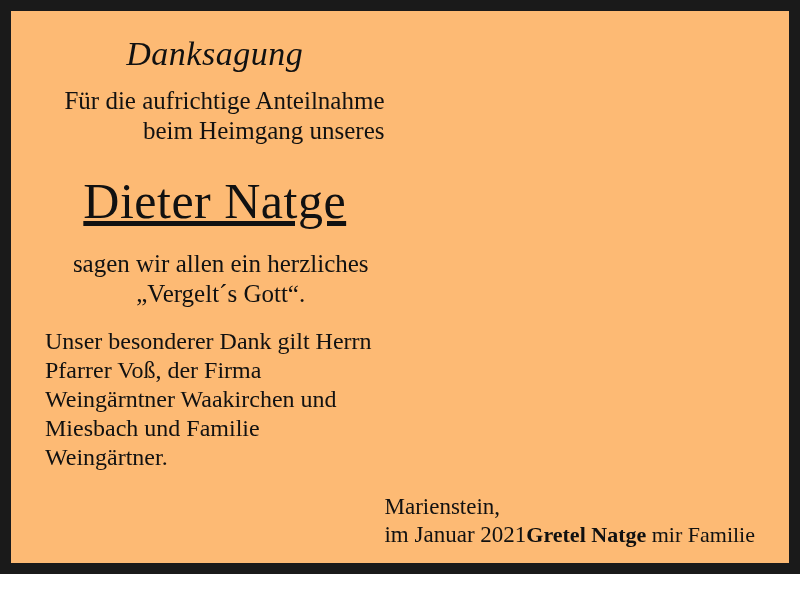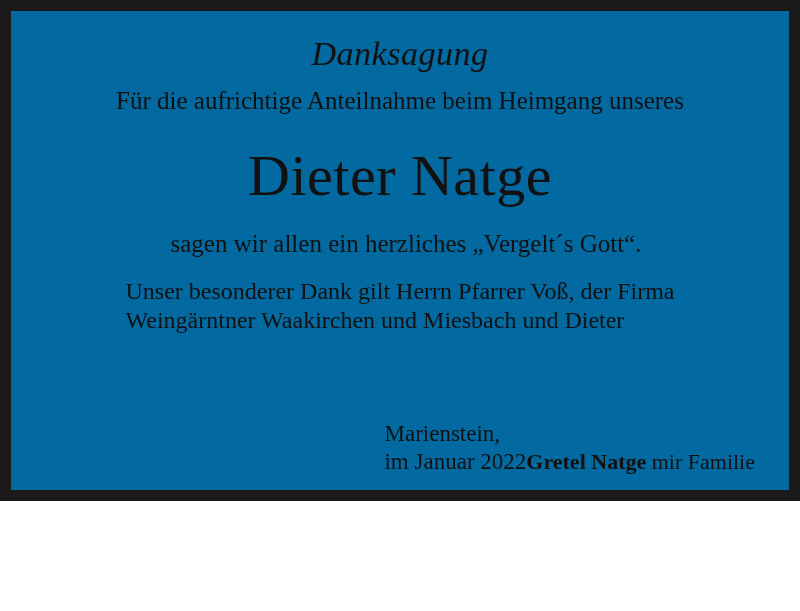--- a/index.html
+++ b/index.html
@@ -9,56 +9,57 @@
   }
   body {
     width: 800px;
     height: 611px;
     font-family: "Liberation Serif", serif;
     color: #111111;
   }
   .notice-card {
     box-sizing: border-box;
     width: 800px;
-    height: 501px;
+    height: 574px;
     border: 11px solid #1a1a1a;
-    background: #0369a1;
+    background: #fdba74;
     padding: 18px 34px 14px 34px;
     display: flex;
-    flex-direction: column;
+    flex-direction: row;
   }
   .notice-body {
     flex: 1 1 auto;
     display: flex;
     flex-direction: column;
     align-items: center;
   }
   .heading {
     font-family: "Liberation Serif", serif;
     font-style: italic;
     font-size: 34px;
     line-height: 1.1;
     text-align: center;
     margin: 6px 0 14px 0;
     letter-spacing: 0.5px;
   }
   .intro {
     font-size: 25px;
     line-height: 1.18;
-    text-align: center;
+    text-align: right;
     margin: 0 0 6px 0;
     max-width: 720px;
   }
   .deceased-name {
-    font-size: 58px;
+    font-size: 50px;
     line-height: 1.12;
     text-align: center;
     margin: 22px 0 20px 0;
     font-weight: normal;
     letter-spacing: 0.5px;
+    text-decoration: underline;
   }
   .thanks-line {
     font-size: 25px;
     line-height: 1.2;
     text-align: center;
     margin: 0 0 18px 12px;
     max-width: 740px;
   }
   .paragraph {
     font-size: 24px;
@@ -107,29 +108,30 @@
     <div class="intro">
       <div>Für die aufrichtige Anteilnahme beim Heimgang unseres</div>
     </div>
 
     <div class="deceased-name">Dieter Natge</div>
 
     <div class="thanks-line">sagen wir allen ein herzliches „Vergelt´s Gott“.</div>
 
     <div class="paragraph">
       <div>Unser besonderer Dank gilt Herrn Pfarrer Voß, der Firma</div>
-      <div>Weingärntner Waakirchen und Miesbach und Dieter</div>
+      <div>Weingärntner Waakirchen und Miesbach und Familie</div>
+      <div>Weingärtner.</div>
     </div>
 
 
   </div>
 
   <div class="footer">
     <div class="footer-left">
       <div>Marienstein,</div>
-      <div>im Januar 2022</div>
+      <div>im Januar 2021</div>
     </div>
     <div class="footer-right">
       <span class="signer-name">Gretel Natge</span><span class="signer-suffix"> mir Familie</span>
     </div>
   </div>
 
 </div>
 
 </body></html>

